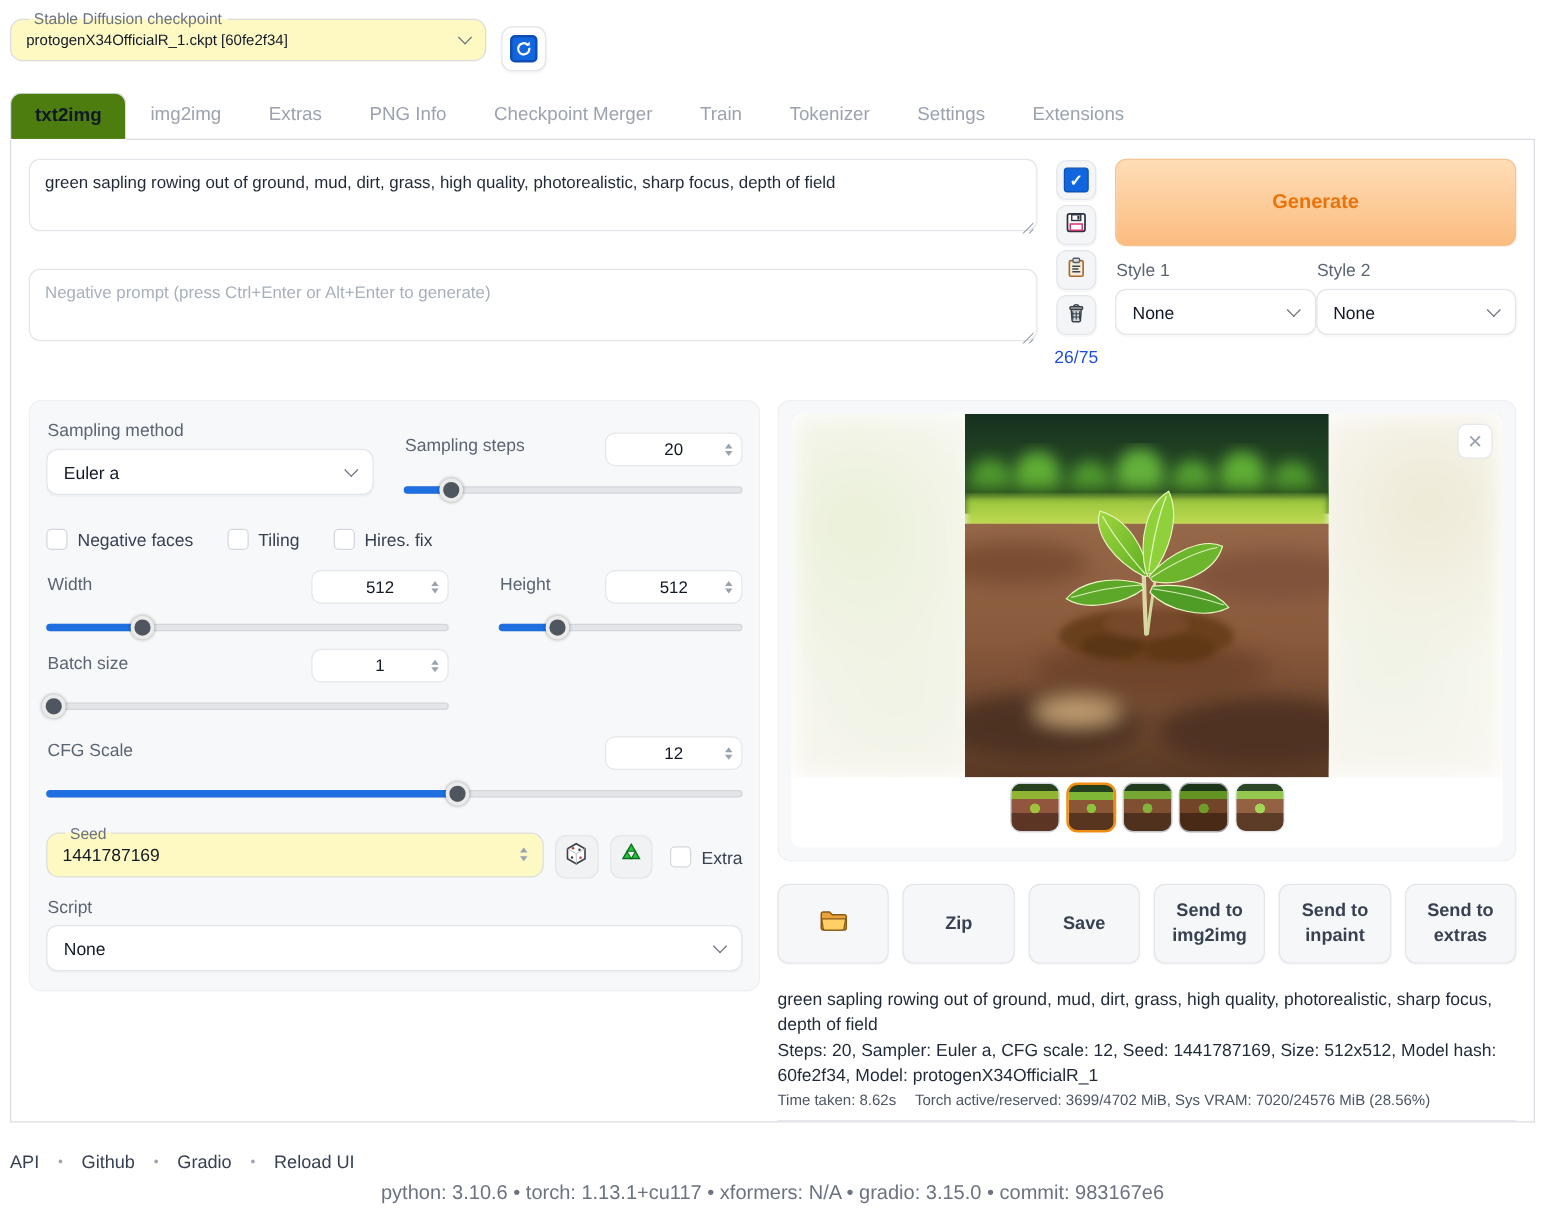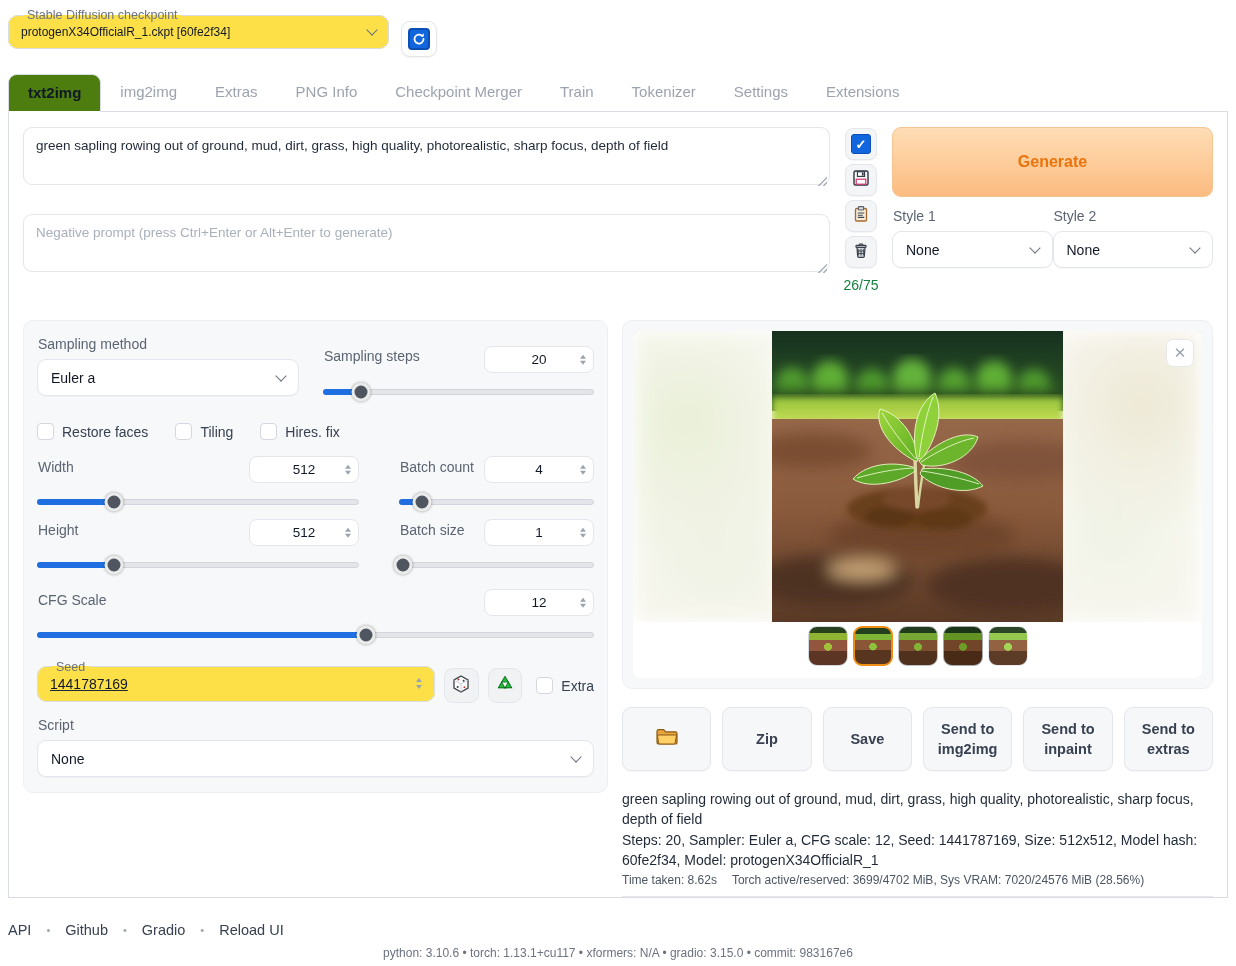--- a/index.html
+++ b/index.html
@@ -2,21 +2,21 @@
 <html><head>
 <meta charset="utf-8">
 <style>
   * { box-sizing: border-box; margin: 0; padding: 0; }
   html,body { width:1236px; height:966px; background:#fff; overflow:hidden;
     font-family:"Liberation Sans", sans-serif; color:#1f2937; }
   .app { padding:8px 8px 0 8px; }
 
   
   .hdr { display:flex; gap:12px; align-items:flex-start; }
-  fieldset.legendbox { border:1px solid #d9dde3; border-radius:10px; background:#fde047; padding:2px 12px 9px 12px; }
+  fieldset.legendbox { border:1px solid #d9dde3; border-radius:10px; background:#fef9c3; padding:2px 12px 9px 12px; }
   fieldset.legendbox legend { font-size:12.5px; color:#6b7280; padding:0 4px; margin-left:2px; }
   .ckpt { width:381px; }
   .ckpt-inner { display:flex; align-items:center; justify-content:space-between; padding-top:1px; }
   .ckpt-inner .val { font-size:12px; color:#111827; }
   .chev { width:8px; height:8px; border-right:1.8px solid #6b7280; border-bottom:1.8px solid #6b7280; transform:rotate(45deg); margin-top:-4px; flex:none; }
   .refresh-btn { margin-top:13px; width:36px; height:36px; background:#fff; border:1px solid #e2e5ea; border-radius:9px;
     box-shadow:0 1px 2px rgba(0,0,0,.05); display:flex; align-items:center; justify-content:center; cursor:pointer; }
   .refresh-inner { width:22px; height:22px; background:#1266dd; border:2px solid #0b4fb3; border-radius:4px; display:flex; align-items:center; justify-content:center; }
 
   
@@ -35,21 +35,21 @@
   textarea { width:100%; height:58px; border:1px solid #e3e6ea; border-radius:9px; padding:10px 12px; resize:none;
     font-family:"Liberation Sans", sans-serif; font-size:13.5px; color:#1f2937; outline:none; background:#fff; }
   textarea::placeholder { color:#a8b0bb; }
   .grip { position:absolute; right:3px; bottom:3px; width:10px; height:10px; pointer-events:none;
     background:repeating-linear-gradient(-45deg, transparent 0 2px, #9ca3af 2px 3.5px); clip-path:polygon(100% 0,100% 100%,0 100%); opacity:.8; }
   .tools { width:34px; display:flex; flex-direction:column; align-items:center; gap:4px; padding-top:1px; }
   .tool-btn { width:32px; height:32px; background:#f4f5f7; border:1px solid #e3e6ea; border-radius:8px;
     display:flex; align-items:center; justify-content:center; cursor:pointer; box-shadow:0 1px 1px rgba(0,0,0,.04); }
   .tool-btn .bluechk { width:20px; height:20px; background:#1266dd; border:1.5px solid #0b4fb3; border-radius:3px; color:#fff;
     font-size:13px; font-weight:700; display:flex; align-items:center; justify-content:center; }
-  .tokcount { margin-top:5px; font-size:14px; color:#15803d; }
+  .tokcount { margin-top:5px; font-size:14px; color:#1d4ed8; }
   .genside { width:321px; display:flex; flex-direction:column; }
   .generate { height:70px; border:1px solid #f6c490; border-radius:9px; background:linear-gradient(180deg,#ffddb6 0%,#fbbc80 100%);
     color:#ea740b; font-weight:700; font-size:16px; font-family:"Liberation Sans",sans-serif; cursor:pointer; }
   .styles-row { display:flex; margin-top:9px; }
   .stylecol { flex:1; }
   .lbl { font-size:14px; color:#5b6472; margin:2px 0 7px 1px; display:block; }
   .select { height:37px; background:#fff; border:1px solid #e3e6ea; border-radius:9px; padding:0 13px;
     display:flex; align-items:center; justify-content:space-between; font-size:14px; color:#111827; cursor:pointer; box-shadow:0 1px 1px rgba(0,0,0,.03); }
 
   
@@ -74,21 +74,21 @@
   .checks { display:flex; gap:27px; margin:22px 0 2px; }
   .check { display:flex; align-items:center; gap:8px; cursor:pointer; }
   .cbox { width:17px; height:17px; background:#fff; border:1px solid #d4d8de; border-radius:4px; flex:none; }
   .check span.cl { font-size:14px; color:#374151; }
   .whgrid { display:grid; grid-template-columns:322px 1fr; column-gap:40px; margin-top:8px; }
   .dimrow { margin-top:8px; }
   .dim-head { display:flex; align-items:center; justify-content:space-between; }
   .cfg-head { display:flex; align-items:center; justify-content:space-between; margin-top:15px; }
   .seedrow { display:flex; align-items:center; gap:9px; margin-top:14px; }
   .seedbox { width:401px; padding-bottom:7px; }
-  .seed-inner { display:flex; align-items:center; justify-content:space-between;text-decoration:underline; }
+  .seed-inner { display:flex; align-items:center; justify-content:space-between; }
   .seed-inner .val { font-size:14px; color:#111827; }
   .sbtn { width:35px; height:35px; margin-top:10px; background:#f1f2f4; border:1px solid #e3e6ea; border-radius:9px;
     display:flex; align-items:center; justify-content:center; cursor:pointer; }
   .extrachk { margin-top:10px; margin-left:5px; }
   .scriptblk { margin-top:14px; }
 
   
   .output { flex:1; display:flex; flex-direction:column; }
   .gallery { background:#f7f8f9; border:1px solid #edeff2; border-radius:10px; padding:10px; }
   .gal-inner { background:#fff; border-radius:8px; position:relative; padding-bottom:8px; }
@@ -123,21 +123,21 @@
 
   .infoblock { margin-top:18px; padding-bottom:9px; border-bottom:1px solid #e5e7eb; }
   .info-prompt, .info-params { font-size:14px; color:#1f2937; line-height:1.45; }
   .info-time { display:flex; gap:15px; font-size:12px; color:#4b5563; margin-top:3px; }
 
   
   .footer { text-align:center; padding:24px 0 8px; }
   .flinks { display:flex; align-items:center; gap:15px; font-size:14.5px; color:#374151; }
   .flinks .dot { color:#9ca3af; font-size:11px; }
   .flinks a { color:#374151; text-decoration:none; cursor:pointer; }
-  .fver { margin-top:8px; font-size:12px; color:#6b7280; }
+  .fver { margin-top:8px; font-size:16px; color:#6b7280; }
 
   svg { flex:none; }
 </style>
 </head>
 <body>
 
 <div class="app">
 
   <div class="hdr">
     <fieldset class="legendbox ckpt">
@@ -266,21 +266,21 @@
               <div class="track"></div>
                 <div class="fill"></div>
                 <div class="thumb"></div>
             </div>
           </div>
         </div>
 
         <div class="checks">
           <div class="check">
             <span class="cbox"></span>
-            <span class="cl">Restore faces</span>
+            <span class="cl">Negative faces</span>
           </div>
           <div class="check">
             <span class="cbox"></span>
             <span class="cl">Tiling</span>
           </div>
           <div class="check">
             <span class="cbox"></span>
             <span class="cl">Hires. fix</span>
           </div>
         </div>
@@ -291,37 +291,20 @@
               <span class="lbl">Width</span>
               <div class="numbox">
                 <span>512</span>
                 <span class="spin">
                     <i class="cu"></i>
                     <i class="cd"></i>
                   </span>
               </div>
             </div>
             <div class="slider" style="--pct: 24%;">
-              <div class="track"></div>
-                <div class="fill"></div>
-                <div class="thumb"></div>
-            </div>
-          </div>
-          <div class="dimrow">
-            <div class="dim-head">
-              <span class="lbl">Batch count</span>
-              <div class="numbox">
-                <span>4</span>
-                <span class="spin">
-                    <i class="cu"></i>
-                    <i class="cd"></i>
-                  </span>
-              </div>
-            </div>
-            <div class="slider" style="--pct: 12%;">
               <div class="track"></div>
                 <div class="fill"></div>
                 <div class="thumb"></div>
             </div>
           </div>
           <div class="dimrow">
             <div class="dim-head">
               <span class="lbl">Height</span>
               <div class="numbox">
                 <span>512</span>

